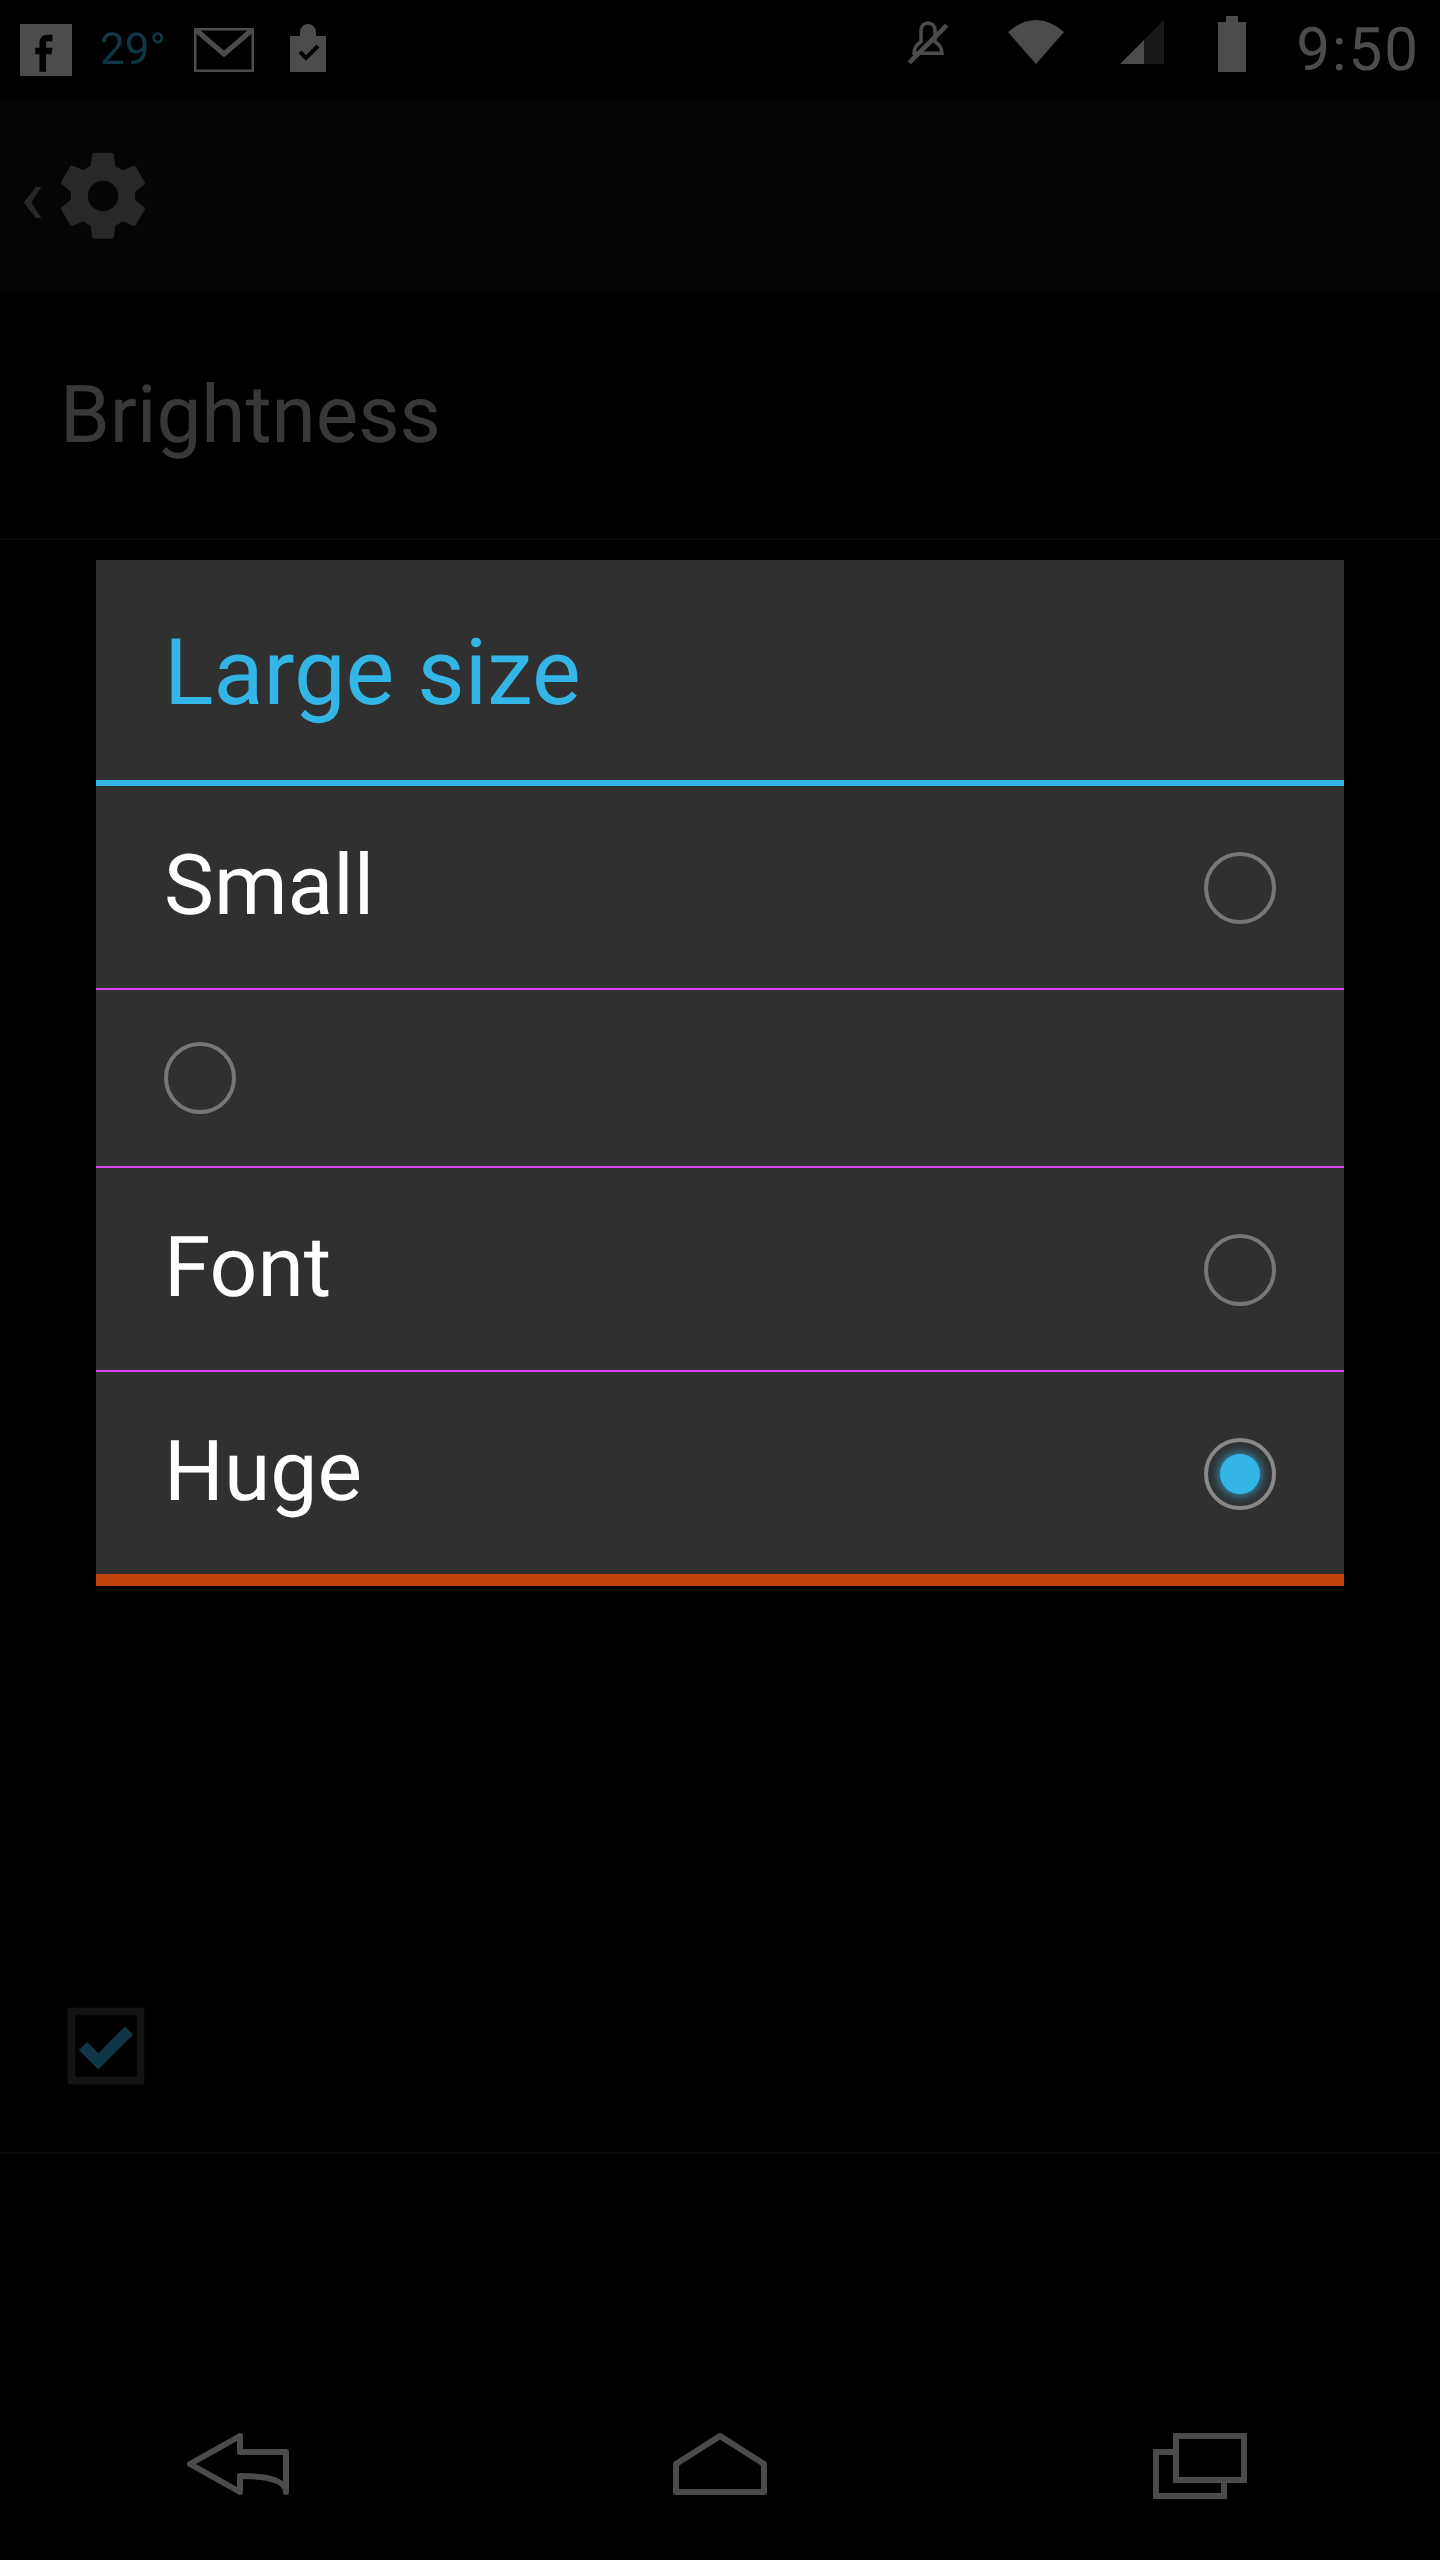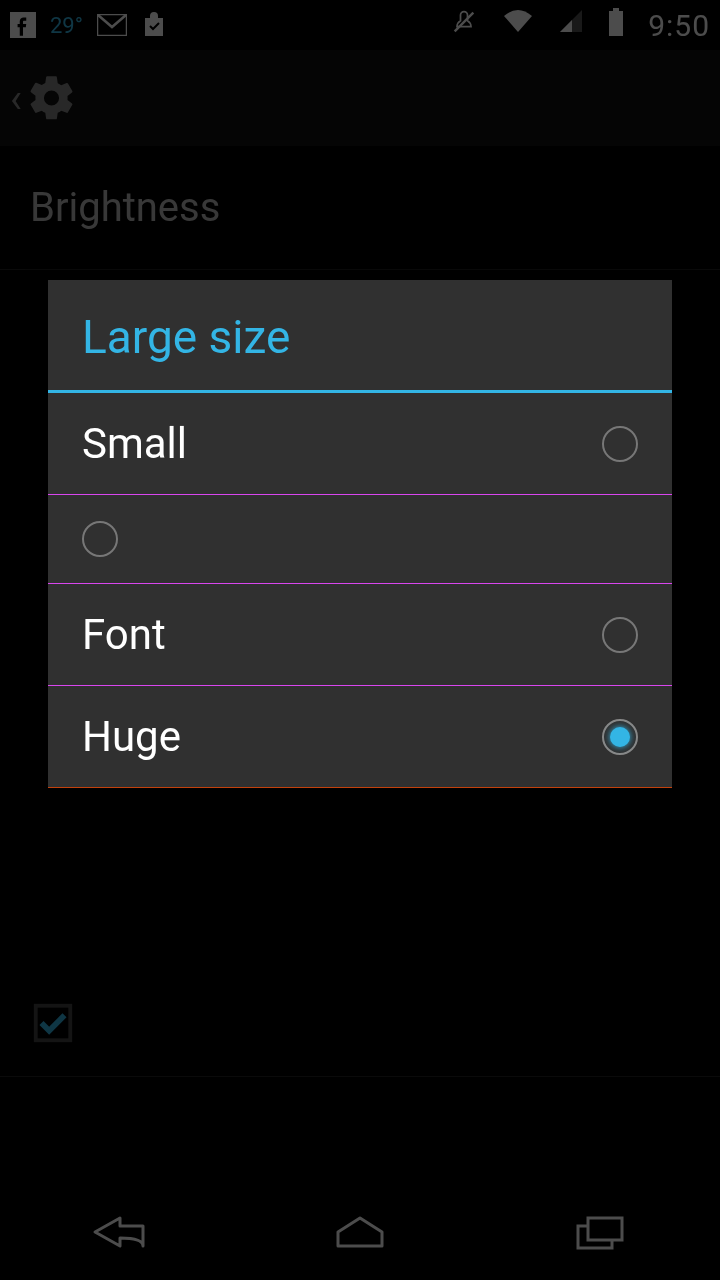--- a/index.html
+++ b/index.html
@@ -23,21 +23,21 @@
   .dimmer { position: absolute; inset: 0; background: rgba(0,0,0,0.7); z-index: 5; }
   .settings-item { padding: 30px 30px; border-bottom: 1px solid #222; display: flex; align-items: center; justify-content: flex-start; }
   .settings-item .label { color: #bbb; font-size: 40px; }
   
   
   .dialog { position: absolute; z-index: 10; left: 48px; right: 48px; top: 280px; background: #303030; box-shadow: 0 8px 24px rgba(0,0,0,0.6); }
   .dialog-title { color: #33b5e5; font-size: 46px; padding: 30px 34px 26px; font-weight: 400; }
   .dialog-divider { height: 3px; background: #33b5e5; }
   .options { }
   .option-row { display: flex; align-items: center; justify-content: space-between; padding: 26px 34px; border-bottom: 1px solid #d946ef; }
-  .option-row:last-of-type { border-bottom: 1px solid #c2410c; }
+  .option-row:last-of-type { border-bottom: 6px solid #c2410c; }
   .option-label { color: #fff; font-size: 42px; }
   .radio { width: 36px; height: 36px; border: 2px solid #777; border-radius: 50%; display: flex; align-items: center; justify-content: center; }
   .radio.checked { border-color: #888; }
   .radio.checked::after { content: ""; width: 20px; height: 20px; background: #33b5e5; border-radius: 50%; box-shadow: 0 0 6px #33b5e5; }
   .dialog-button { text-align: center; padding: 24px 0; color: #fff; font-size: 36px; }
   
   
   .nav-bar { position: absolute; bottom: 0; left: 0; right: 0; height: 96px; background: #000; display: flex; align-items: center; justify-content: space-around; }
   .nav-btn { width: 120px; height: 60px; display: flex; align-items: center; justify-content: center; }
   

